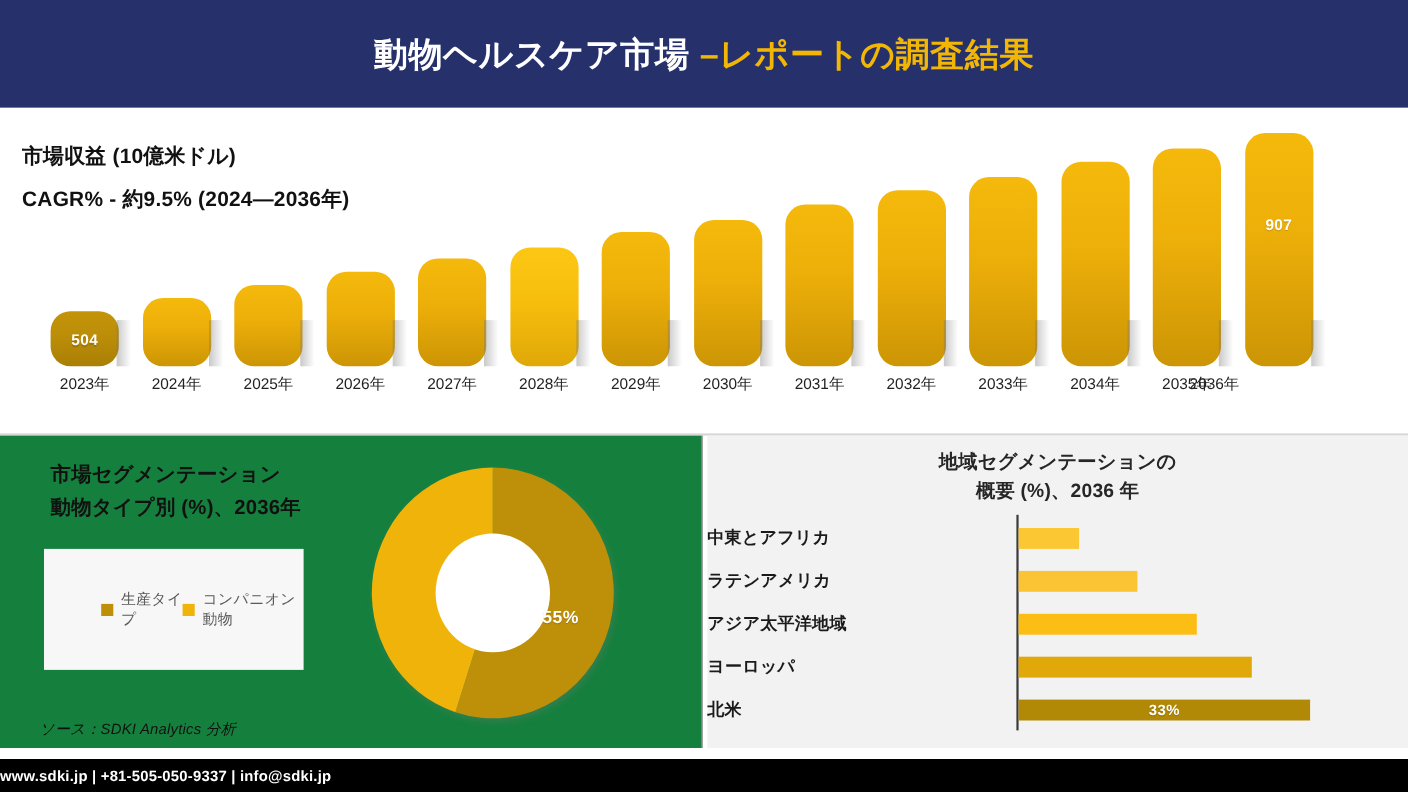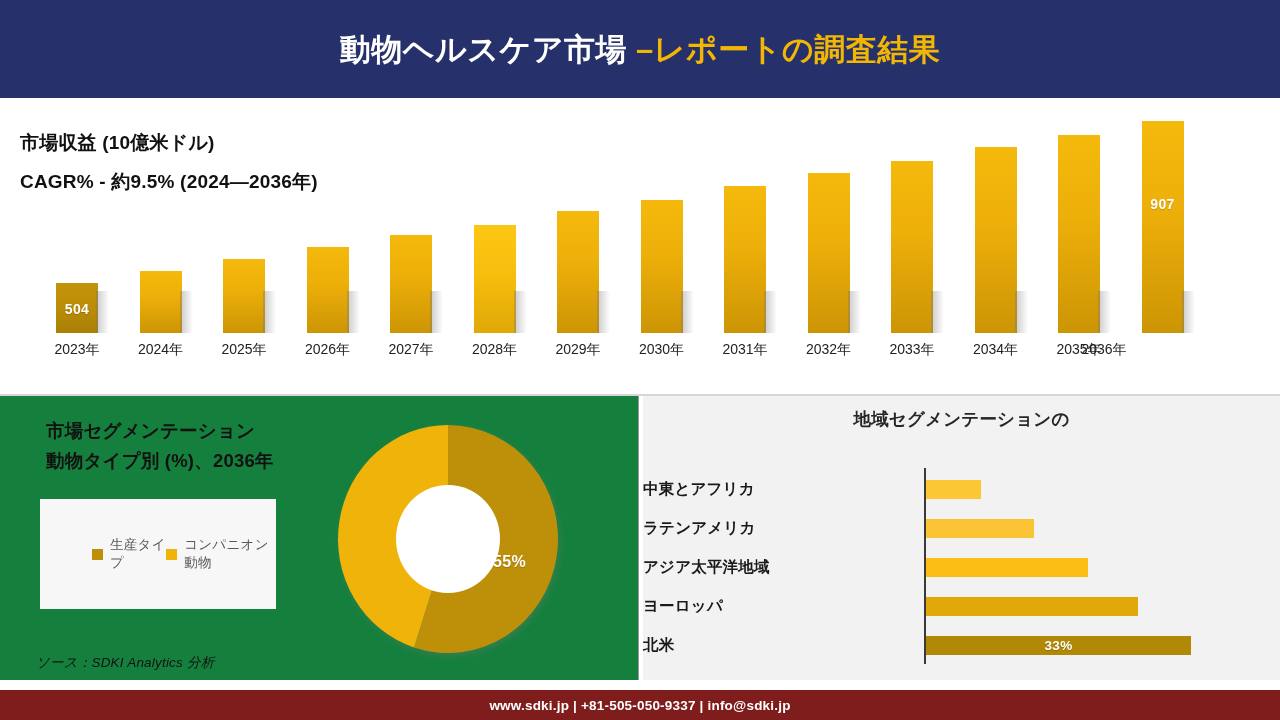--- a/index.html
+++ b/index.html
@@ -40,22 +40,23 @@
     position:absolute; left:40px; top:24px; right:30px; height:234px;
   }
   .colbars-plot {
     position:absolute; left:0; right:0; top:0; bottom:26px;
   }
   .colbar-slot {
     position:absolute; bottom:0; width:62px;
     display:flex; flex-direction:column; justify-content:flex-end; align-items:center;
   }
   .colbar {
-    position:relative; width:42px;
+    position:relative; width:62px;
     background:linear-gradient(180deg,#F5B90C 0%,#EDAF09 42%,#CC9505 100%);
+    border-radius:18px;
   }
   .colbar.dark   { background:linear-gradient(180deg,#C39409 0%,#BC8D08 45%,#A97F05 100%); }
   .colbar.bright { background:linear-gradient(180deg,#FCC714 0%,#F7BE0D 45%,#E0A808 100%); }
   .colbar .shadow {
     position:absolute; right:-11px; bottom:0; width:13px; height:42px;
     background:linear-gradient(90deg,rgba(120,120,120,.40),rgba(160,160,160,0));
   }
   .colbar-value {
     position:absolute; left:0; width:100%; text-align:center;
     color:#ffffff; font-size:14px; font-weight:700; letter-spacing:.3px;
@@ -130,21 +131,21 @@
     display:flex; align-items:center; justify-content:center;
   }
   .region-bar-value {
     font-size:13.5px; font-weight:700; color:#ffffff; letter-spacing:.4px;
     text-shadow:0 1px 1px rgba(0,0,0,.2);
   }
 
   
   .footer {
     position:absolute; left:0; top:690px; width:1280px; height:30px;
-    background:#7f1d1d; display:flex; align-items:center; justify-content:center;
+    background:#000000; display:flex; align-items:center; 
   }
   .footer-text {
     color:#ffffff; font-size:13.5px; font-weight:700; letter-spacing:.2px;
   }
 </style>
 </head>
 <body>
 
 <div class="page">
 
@@ -285,20 +286,21 @@
     </div>
 
     <div class="source-note">ソース：SDKI Analytics 分析</div>
   </div>
 
   <div class="v-divider"></div>
 
   <div class="bottom-right">
     <div class="region-title">
       <div>地域セグメンテーションの</div>
+      <div>概要 (%)、2036 年</div>
     </div>
     <div class="region-plot">
       <div class="region-axis"></div>
       <div id="region-rows">
           <div class="region-row" style="top: 2px;">
             <div class="region-label">中東とアフリカ</div>
             <div class="region-bar" style="width: 55px; background: rgb(251, 200, 52);"></div>
           </div>
           <div class="region-row" style="top: 41px;">
             <div class="region-label">ラテンアメリカ</div>

